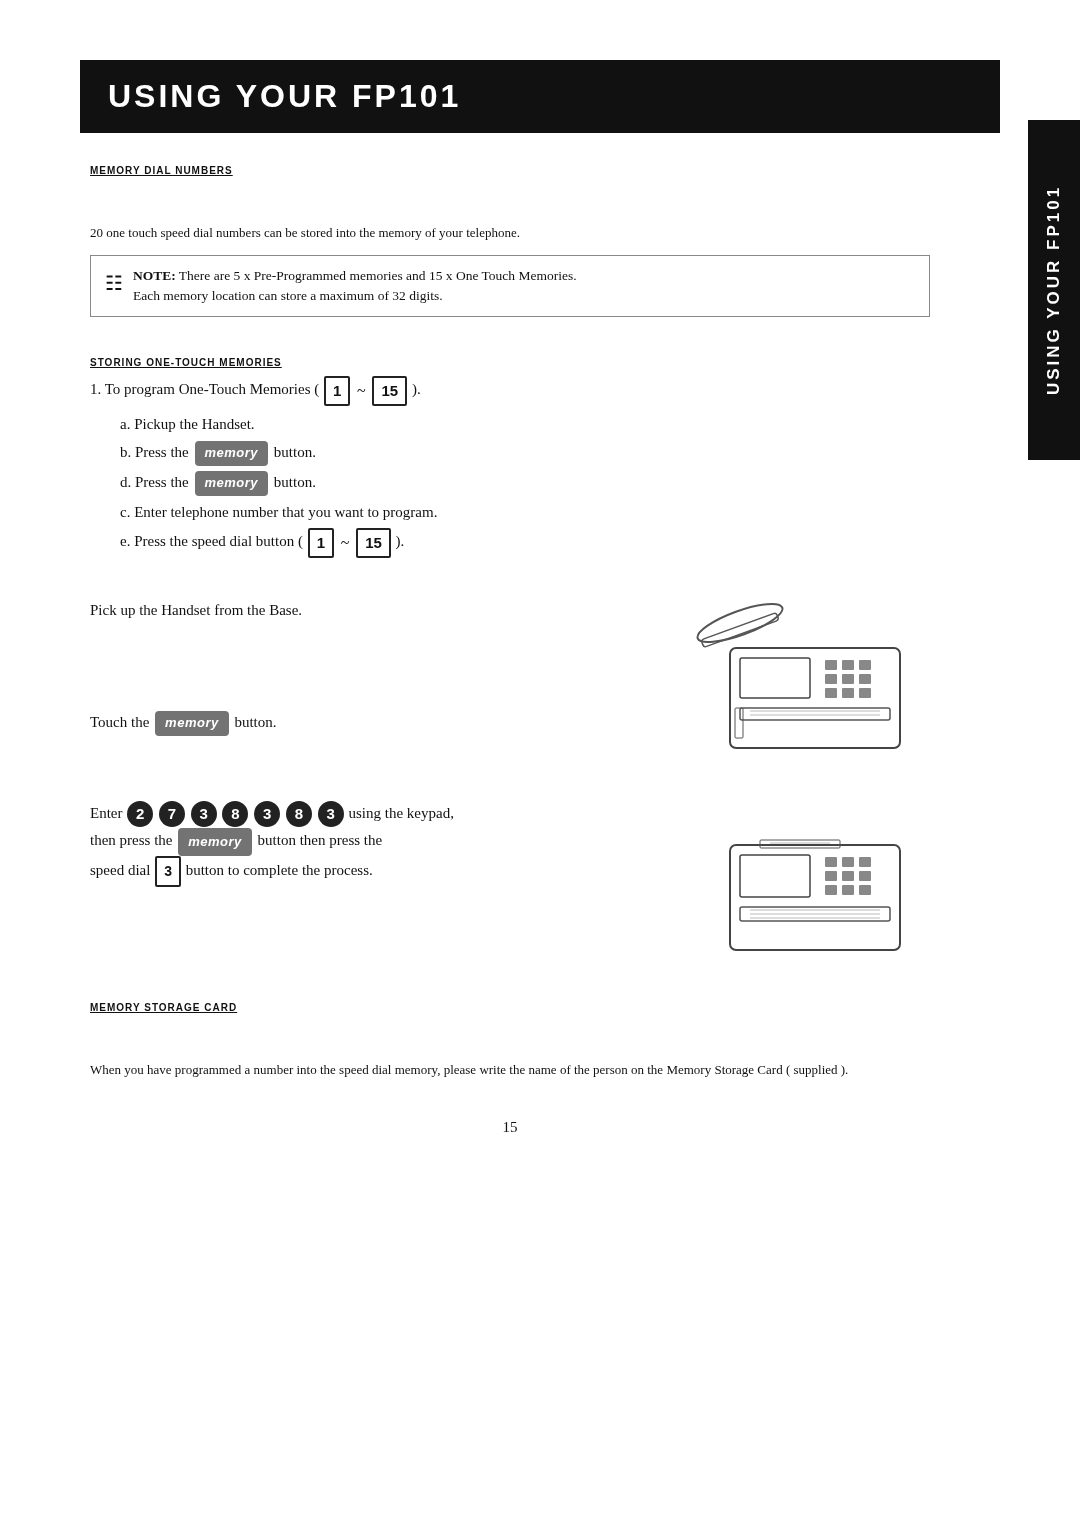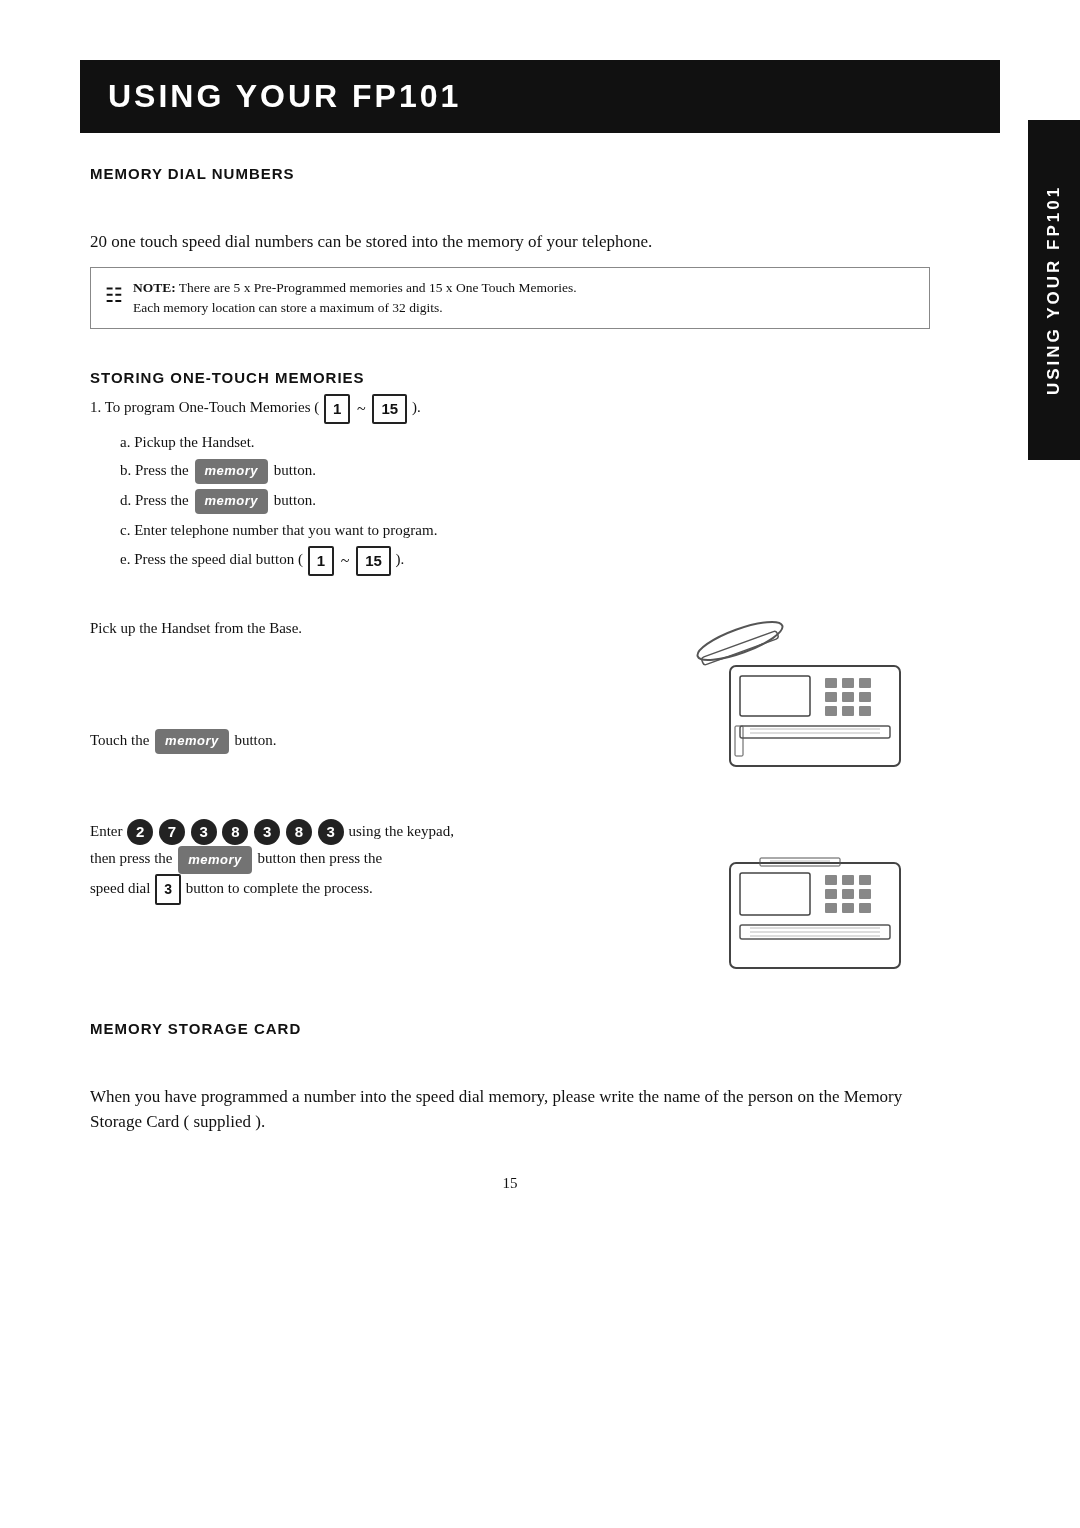--- a/index.html
+++ b/index.html
@@ -57,30 +57,31 @@
     }
 
     .content-area {
       padding: 0 10px;
       padding-right: 70px;
     }
 
     
     .section-heading {
       font-family: Arial, Helvetica, sans-serif;
-      font-size: 15px;
+      font-size: 10px;
       font-weight: bold;
       letter-spacing: 1px;
       margin-bottom: 8px;
       text-transform: uppercase;
+      text-decoration: underline;
     }
 
     
     .body-text {
-      font-size: 17px;
+      font-size: 13px;
       margin-bottom: 12px;
       line-height: 1.5;
       margin-top: 47px;
     }
 
     
     .note-box {
       border: 1px solid #888;
       padding: 10px 14px;
       margin-bottom: 22px;

